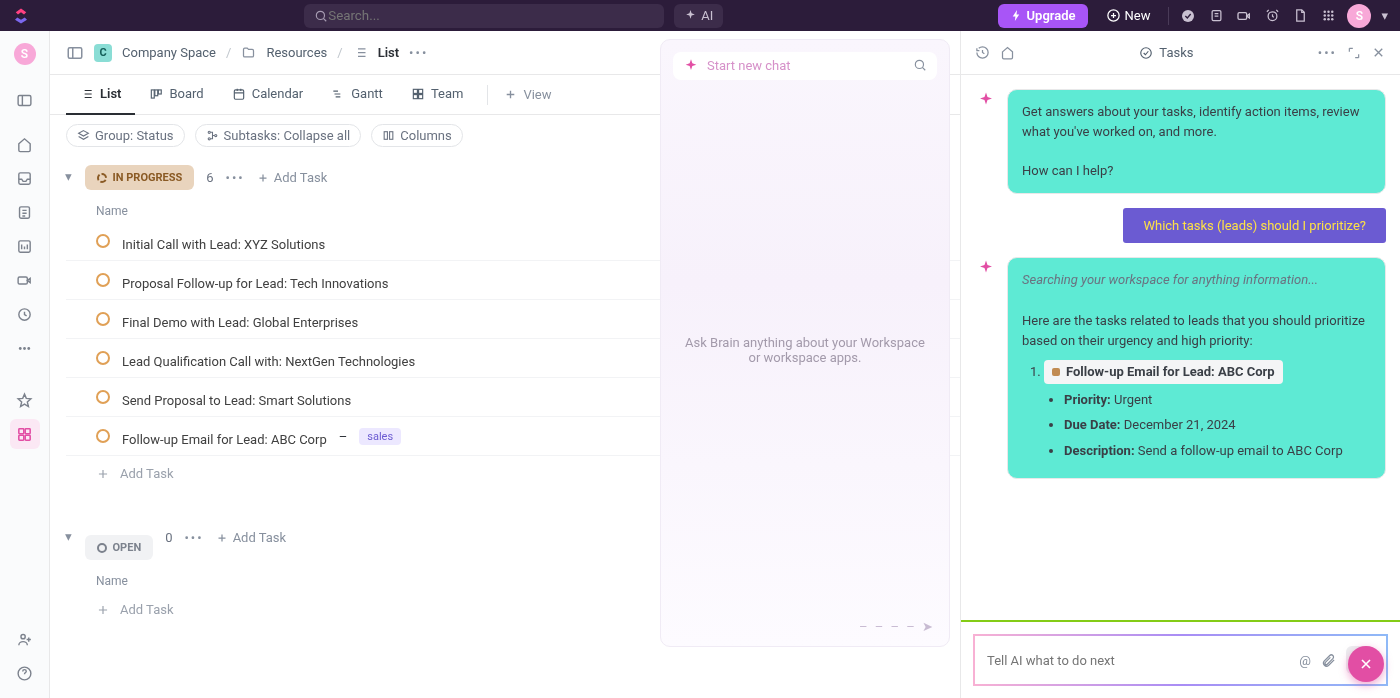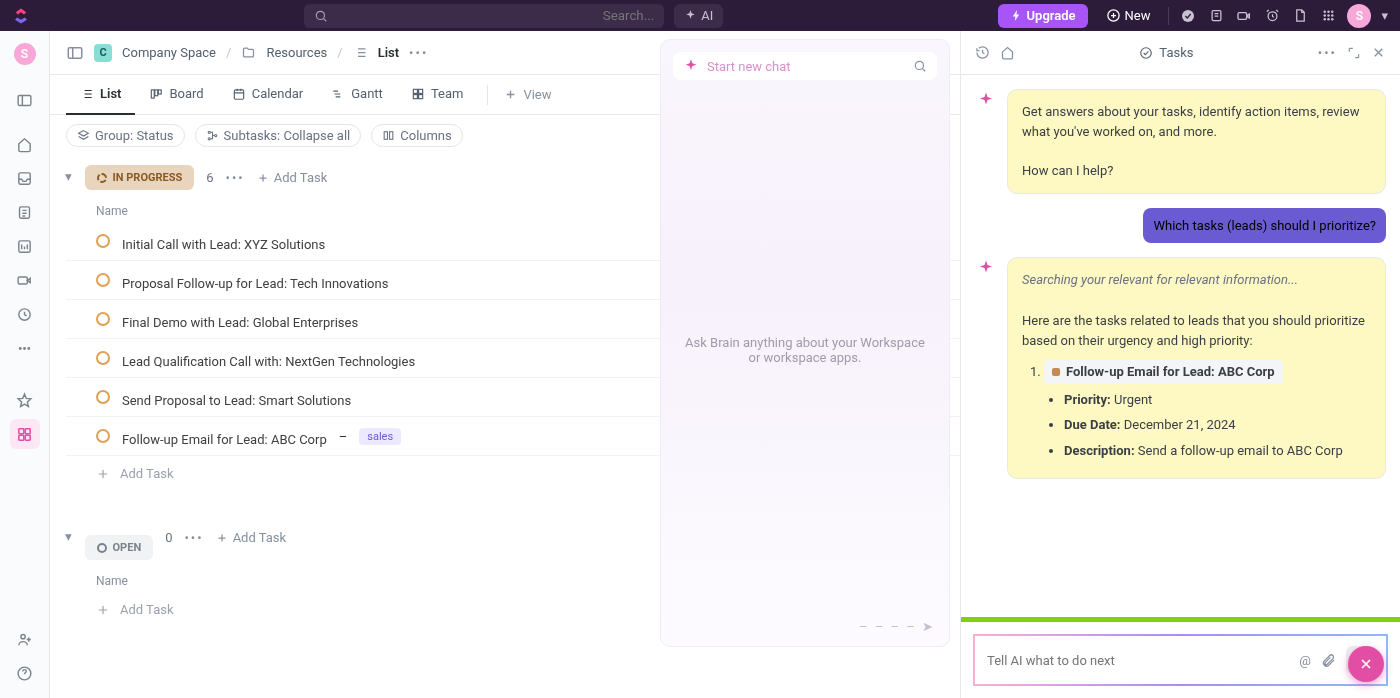--- a/index.html
+++ b/index.html
@@ -34,22 +34,21 @@
   width: 360px;
   padding: 0 10px;
   color: #a79cb2;
 }
 .topbar .search-wrap input {
   background: transparent;
   border: none;
   outline: none;
   color: #c9c0d1;
   flex: 1;
-  margin-left: 8px;
-  text-align: right;
+  margin-left: 0;
 }
 .topbar .ai-btn {
   display: flex;
   align-items: center;
   gap: 4px;
   background: #3c2c4a;
   color: #c9c0d1;
   padding: 0 10px;
   height: 24px;
   border-radius: 6px;
@@ -209,21 +208,20 @@
   background: linear-gradient(180deg,#faf6fd 0%,#f7f1fb 40%,#fdfbff 100%);
   border: 1px solid #f0ebf5;
   border-radius: 10px;
   display: flex;
   flex-direction: column;
   padding: 12px;
   gap: 8px;
 }
 .mid-header {
   display: flex;
-  align-items: center;
   background: #fff;
   border-radius: 8px;
   padding: 6px 10px;
   gap: 8px;
 }
 .mid-header .ai-ic { color: #e24ea4; }
 .mid-header .start-text { color: #d691c9; flex: 1; }
 .mid-body { flex: 1; display: flex; flex-direction: column; align-items: center; justify-content: center; color: #a39aab; text-align: center; padding: 0 8px; }
 .mid-arrow { align-self: flex-end; color: #c8bbd2; letter-spacing: 2px; padding-right: 2px;}
 
@@ -245,31 +243,31 @@
   align-items: center;
   padding: 0 14px;
   gap: 10px;
   border-bottom: 1px solid #e8e8e9;
 }
 .right-header .title { flex: 1; display: flex; align-items: center; justify-content: center; gap: 6px; color: #54616f; }
 .right-header .icn { color: #87909e; display: flex; }
 .right-body { flex: 1; overflow: auto; padding: 14px; display: flex; flex-direction: column; gap: 14px; }
 .ai-row { display: flex; gap: 10px; }
 .ai-row .ai-avatar { width: 22px; height: 22px; min-width: 22px; display: flex; align-items: center; justify-content: center; color: #e24ea4; }
-.ai-bubble { background: #fef9c3; border: 1px solid #e8e8e9; border-radius: 10px; padding: 12px 14px; flex: 1; color: #3a3f46; line-height: 1.5; }
-.user-bubble { background: #6b5bd2; color: #000000; border-radius: 8px; padding: 10px 10px; align-self: flex-end; }
+.ai-bubble { background: #5eead4; border: 1px solid #e8e8e9; border-radius: 10px; padding: 12px 14px; flex: 1; color: #3a3f46; line-height: 1.5; }
+.user-bubble { background: #6b5bd2; color: #fde047; border-radius: 3px; padding: 10px 20px; align-self: flex-end; }
 .ai-italic { font-style: italic; color: #6a7280; }
 .result-item { display: inline-flex; align-items: center; gap: 6px; background: #f4f5f6; border-radius: 4px; padding: 2px 8px; }
 .result-dot { width: 8px; height: 8px; background: #c18b52; border-radius: 2px; }
 .ai-list { margin-top: 10px; padding-left: 22px; }
 .ai-list li { margin-bottom: 6px; }
 .ai-sublist { list-style: disc; padding-left: 20px; margin-top: 6px; }
 .right-input-wrap {
   padding: 12px;
-  border-top: 5px solid #84cc16;
+  border-top: 2px solid #84cc16;
 }
 .right-input {
   display: flex;
   align-items: center;
   gap: 10px;
   border: 2px solid;
   border-image: linear-gradient(90deg,#f8b1d4,#a98df5,#8fb9f7) 1;
   border-radius: 10px;
   padding: 10px 12px;
 }
@@ -712,21 +710,21 @@
           </div>
         </div>
         <div class="user-bubble">Which tasks (leads) should I prioritize?</div>
         <div class="ai-row">
           <div class="ai-avatar">
               <svg width="18" height="18" viewBox="0 0 24 24" fill="currentColor">
                 <path d="M12 2l2 6 6 2-6 2-2 6-2-6-6-2 6-2z"></path>
               </svg>
             </div>
           <div class="ai-bubble">
-            <div class="ai-italic">Searching your relevant for relevant information...</div>
+            <div class="ai-italic">Searching your workspace for anything information...</div>
             <div style="height:22px"></div>
             <div>Here are the tasks related to leads that you should prioritize based on their urgency and high priority:</div>
             <ol class="ai-list">
               <li>
                 <span class="result-item">
                     <span class="result-dot"></span>
                     <strong>Follow-up Email for Lead: ABC Corp</strong>
                   </span>
                 <ul class="ai-sublist">
                   <li><strong>Priority:</strong> <span>Urgent</span></li>

